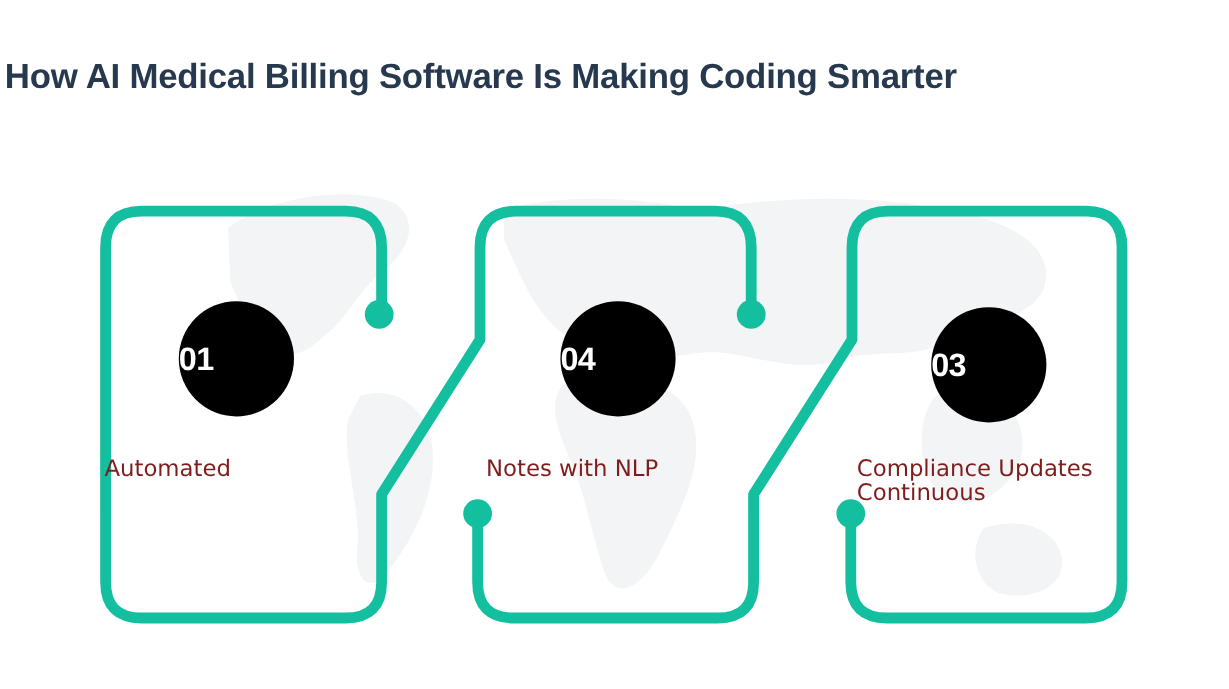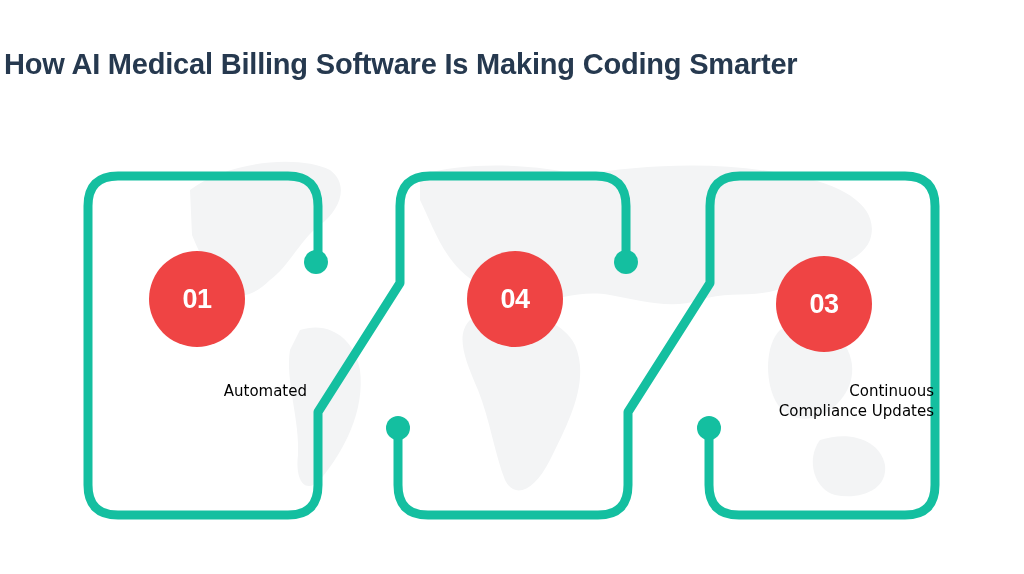--- a/index.html
+++ b/index.html
@@ -5,26 +5,26 @@
   html, body { margin: 0; padding: 0; background: #ffffff; }
   body { width: 1024px; height: 574px; position: relative; overflow: hidden; font-family: "DejaVu Sans", sans-serif; }
   .title {
     position: absolute; left: 4px; top: 48px; width: 1024px; 
     font-family: "Liberation Sans", sans-serif; font-size: 29px; font-weight: 600;
     color: #26394f; letter-spacing: -0.2px;
   }
   svg.art { position: absolute; left: 0; top: 0; }
   .badge {
     position: absolute; width: 96px; height: 96px; border-radius: 50%;
-    background: #ef4444; color: #ffffff; display: flex; align-items: center; justify-content: center;
+    background: #000000; color: #ffffff; display: flex; align-items: center; justify-content: flex-start;
     font-family: "Liberation Sans", sans-serif; font-weight: 600; font-size: 27px; letter-spacing: -0.5px;
   }
   .label {
-    position: absolute; width: 220px; text-align: right; color: #000000;
-    font-family: "DejaVu Sans", sans-serif; font-size: 15px; line-height: 20px;
+    position: absolute; width: 220px; text-align: left; color: #7f1d1d;
+    font-family: "DejaVu Sans", sans-serif; font-size: 19px; line-height: 20px;
   }
   .label span { display: block; }
 </style>
 </head>
 <body>
 
 <div class="title">How AI Medical Billing Software Is Making Coding Smarter</div>
 
 <svg class="art" width="1024" height="574" viewBox="0 0 1024 574">
 
@@ -56,21 +56,22 @@
   <span>01</span>
 </div>
 <div class="label" style="left:87px; top:381px;">
   <span>Automated</span>
 </div>
 
 <div class="badge" style="left:467px; top:251px;">
   <span>04</span>
 </div>
 <div class="label" style="left:405px; top:381px;">
+  <span>Notes with NLP</span>
 </div>
 
 <div class="badge" style="left:776px; top:256px;">
   <span>03</span>
 </div>
 <div class="label" style="left:714px; top:381px;">
+  <span>Compliance Updates</span>
   <span>Continuous</span>
-  <span>Compliance Updates</span>
 </div>
 
 </body></html>

